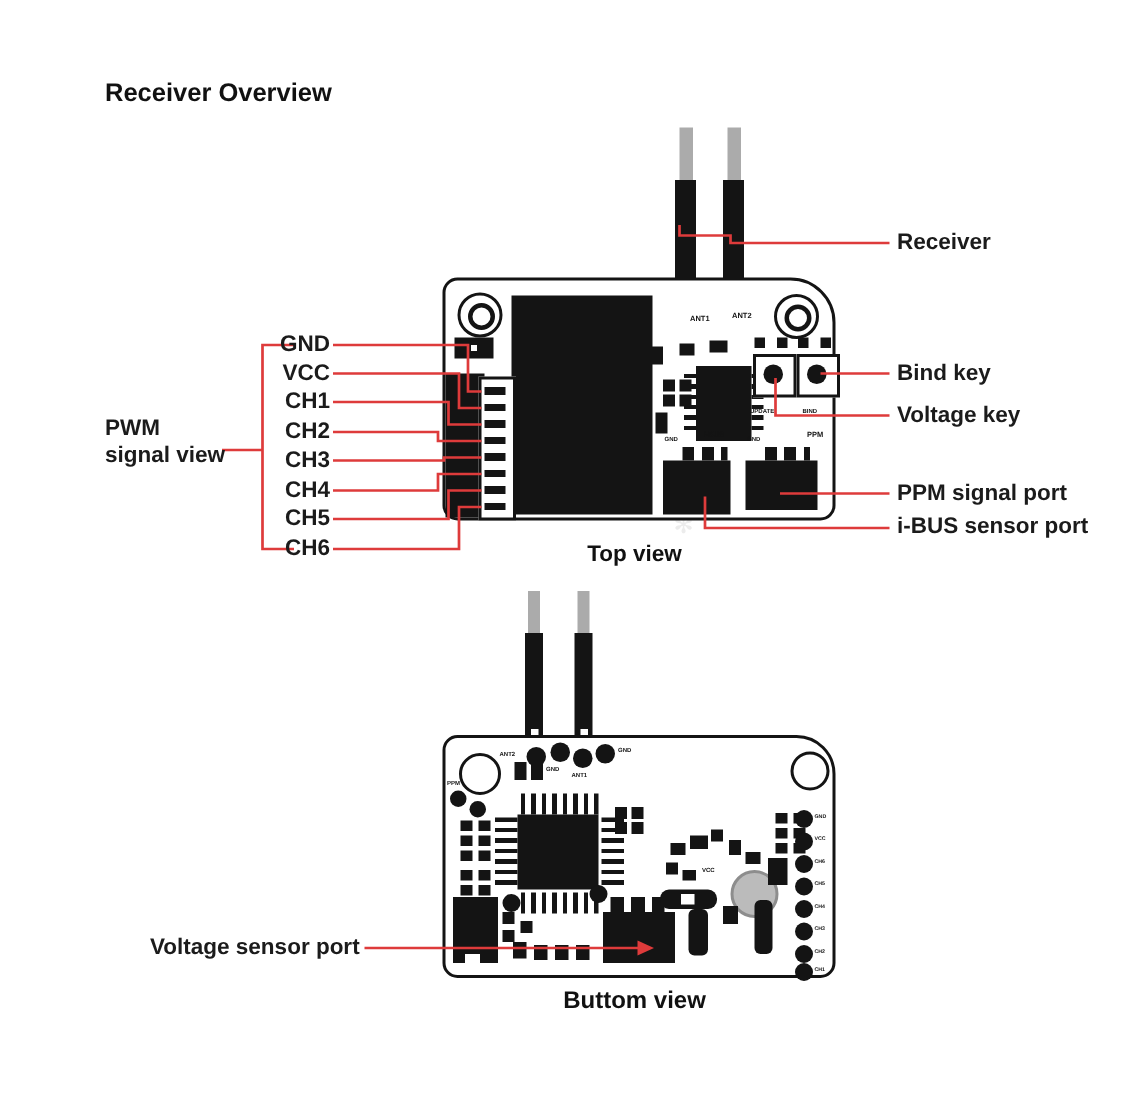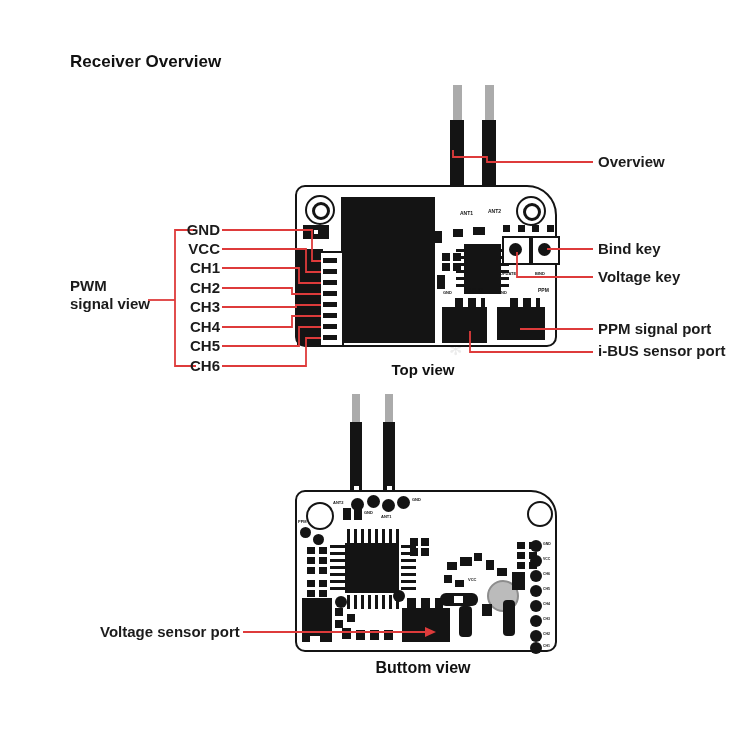--- a/index.html
+++ b/index.html
@@ -251,20 +251,20 @@
 
   <div class="lbl lbl-layer" style="left:160px;top:221px;width:60px;text-align:right;">GND</div>
   <div class="lbl lbl-layer" style="left:160px;top:240px;width:60px;text-align:right;">VCC</div>
   <div class="lbl lbl-layer" style="left:160px;top:259px;width:60px;text-align:right;">CH1</div>
   <div class="lbl lbl-layer" style="left:160px;top:279px;width:60px;text-align:right;">CH2</div>
   <div class="lbl lbl-layer" style="left:160px;top:298px;width:60px;text-align:right;">CH3</div>
   <div class="lbl lbl-layer" style="left:160px;top:318px;width:60px;text-align:right;">CH4</div>
   <div class="lbl lbl-layer" style="left:160px;top:337px;width:60px;text-align:right;">CH5</div>
   <div class="lbl lbl-layer" style="left:160px;top:357px;width:60px;text-align:right;">CH6</div>
 
-  <div class="lbl lbl-layer" style="left:598px;top:153px;">Overview</div>
+  <div class="lbl lbl-layer" style="left:598px;top:153px;">Receiver</div>
   <div class="lbl lbl-layer" style="left:598px;top:240px;">Bind key</div>
   <div class="lbl lbl-layer" style="left:598px;top:268px;">Voltage key</div>
   <div class="lbl lbl-layer" style="left:598px;top:320px;">PPM signal port</div>
   <div class="lbl lbl-layer" style="left:598px;top:342px;">i-BUS sensor port</div>
 
   <div class="lbl lbl-layer" style="left:100px;top:623px;width:138px;text-align:right;">Voltage sensor port</div>
 </div>
 
 </body></html>

